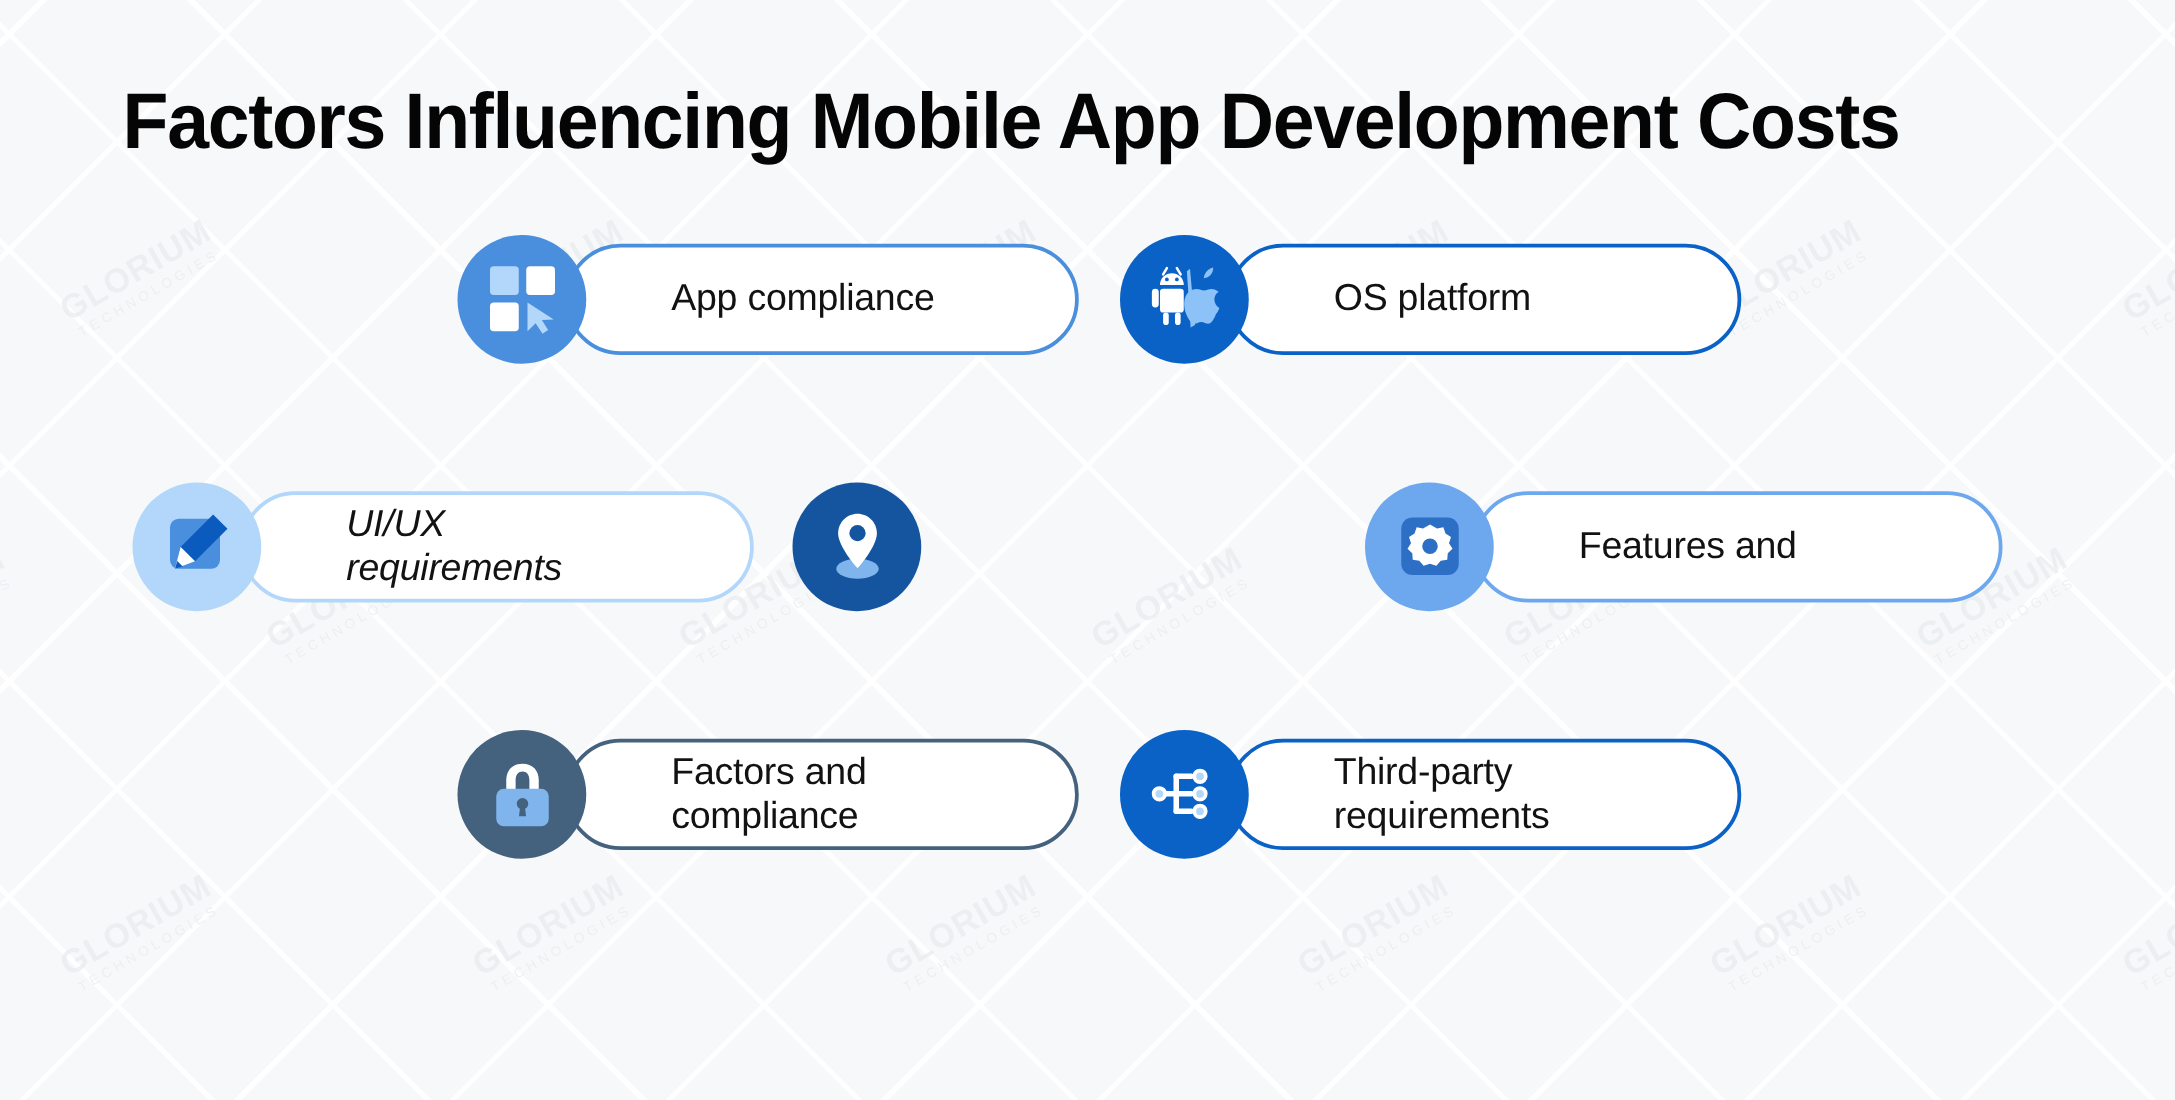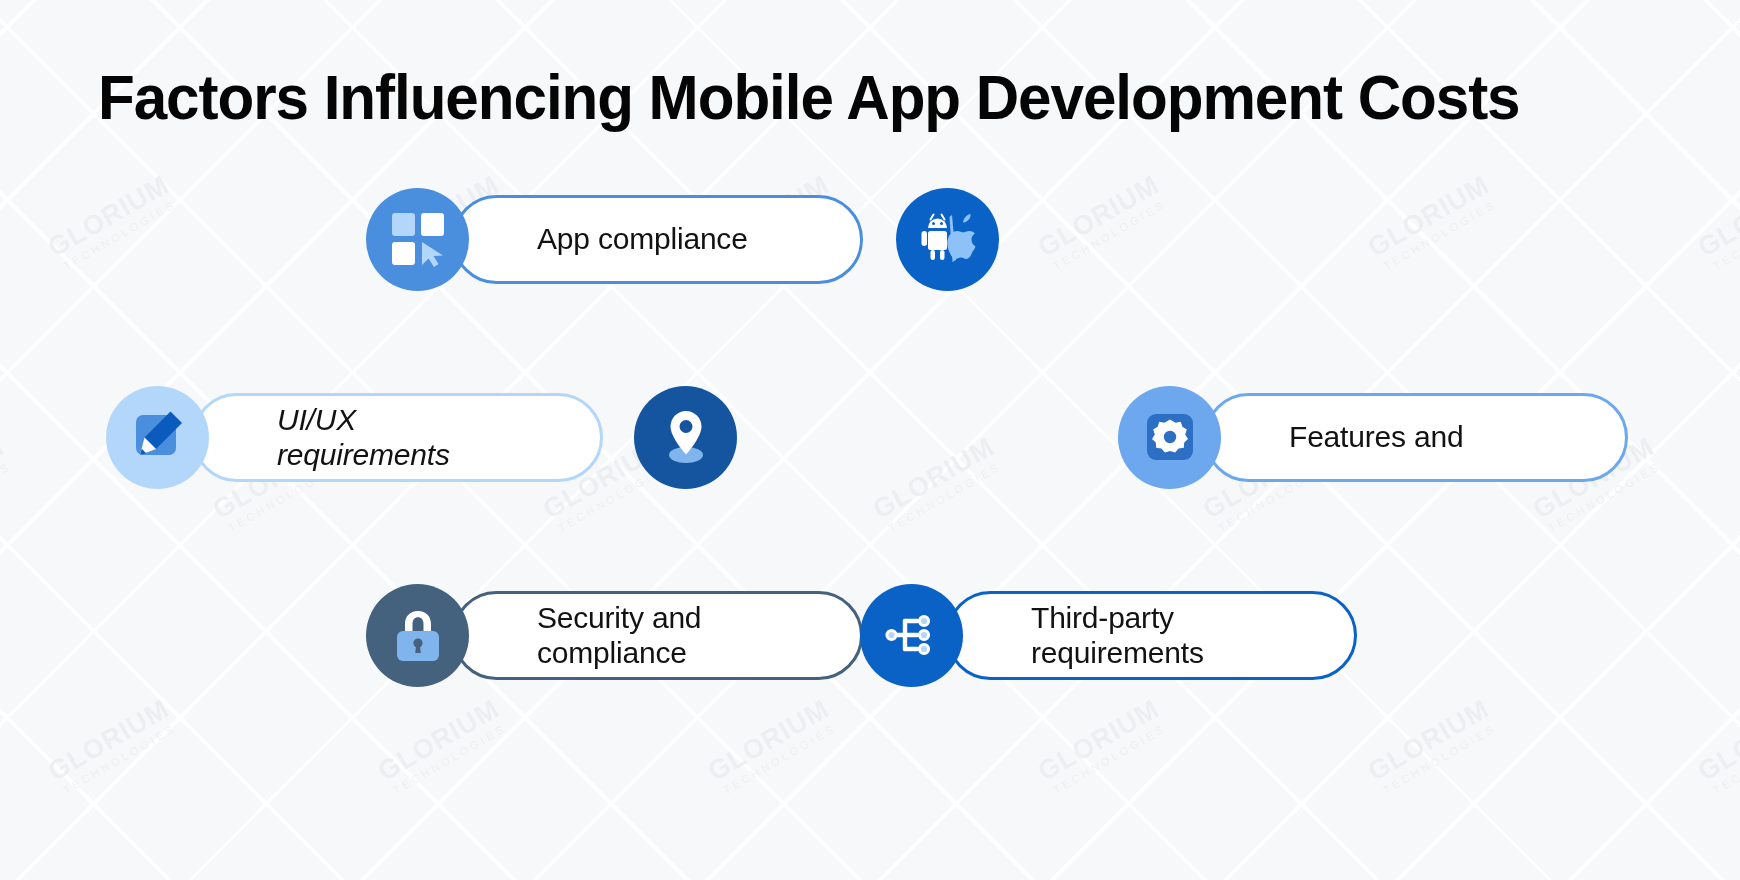--- a/index.html
+++ b/index.html
@@ -143,27 +143,27 @@
 
   #card-os-platform     { left: 896px; width: 497px; }
   #card-os-platform     .card-pill { width: 411px; }
 
   #card-uiux            { left: 106px; width: 497px; }
   #card-uiux            .card-pill { width: 411px; font-style: italic; }
 
   #card-dev-location    { left: 634px; width: 497px; }
   #card-dev-location    .card-pill { width: 411px; }
 
-  #card-features        { left: 1118px; width: 510px; }
+  #card-features        { left: 1092px; width: 510px; }
   #card-features        .card-pill { width: 424px; }
 
   #card-security        { left: 366px; width: 497px; }
   #card-security        .card-pill { width: 411px; }
 
-  #card-integrations    { left: 860px; width: 497px; }
+  #card-integrations    { left: 896px; width: 497px; }
   #card-integrations    .card-pill { width: 411px; }
 </style>
 </head>
 <body style="background-color: rgb(247, 248, 249);">
 
 <div id="bg-pattern"></div>
 <div id="watermark-layer">
     <div class="wm" style="left: -120px; top: -60px;">
       <span class="wm-sub">TECHNOLOGIES</span>
     </div>
@@ -272,20 +272,25 @@
         <svg width="58" height="58" viewBox="0 0 58 58">
           <rect x="3" y="3" width="23" height="23" rx="3" fill="#b3d7fb"></rect>
           <rect x="32" y="3" width="23" height="23" rx="3" fill="#ffffff"></rect>
           <rect x="3" y="32" width="23" height="23" rx="3" fill="#ffffff"></rect>
           <path d="M33 32 L33 55 L39.5 48.5 L45 57 L49.5 54 L44.5 46 L54 45.5 Z" fill="#b3d7fb"></path>
         </svg>
       </div>
     </div>
 
     <div class="card" id="card-os-platform">
+      <div class="card-pill" style="border-color: rgb(10, 98, 198);">
+        <div class="card-label">
+          <span>OS platform</span>
+        </div>
+      </div>
       <div class="icon-circle" style="background: rgb(10, 98, 198);">
         <svg width="64" height="58" viewBox="0 0 64 58">
           <g fill="#ffffff">
             <path d="M14.5 9.5 L17.5 4.5" stroke="#ffffff" stroke-width="2" stroke-linecap="round"></path>
             <path d="M28.5 9.5 L25.5 4.5" stroke="#ffffff" stroke-width="2" stroke-linecap="round"></path>
             <path d="M12 18 a9.5 9.5 0 0 1 19 0 z"></path>
             <circle cx="17.5" cy="13.5" r="1.5" fill="#0a62c6"></circle>
             <circle cx="25.5" cy="13.5" r="1.5" fill="#0a62c6"></circle>
             <rect x="12" y="21" width="19" height="19" rx="2.5"></rect>
             <rect x="5.5" y="21" width="5.5" height="15" rx="2.75"></rect>
@@ -347,21 +352,21 @@
       </div>
     </div>
 
   </div>
 
   <div class="row" id="row-3">
 
     <div class="card" id="card-security">
       <div class="card-pill" style="border-color: rgb(68, 97, 126);">
         <div class="card-label">
-          <span>Security and</span>
+          <span>Factors and</span>
           <span class="line2">compliance</span>
         </div>
       </div>
       <div class="icon-circle" style="background: rgb(68, 97, 126);">
         <svg width="54" height="56" viewBox="0 0 54 56">
           <path d="M27 4 c-8.2 0 -13 5.5 -13 13 v8 h7.5 v-8 c0 -4.2 2.2 -6.8 5.5 -6.8 s5.5 2.6 5.5 6.8 v8 h7.5 v-8 c0 -7.5 -4.8 -13 -13 -13 z" fill="#ffffff"></path>
           <rect x="6" y="24" width="42" height="30" rx="6" fill="#7fb4ec"></rect>
           <circle cx="27" cy="36" r="4.6" fill="#44617e"></circle>
           <path d="M25.1 38.5 h3.8 l0.9 7.5 h-5.6 z" fill="#44617e"></path>
         </svg>

